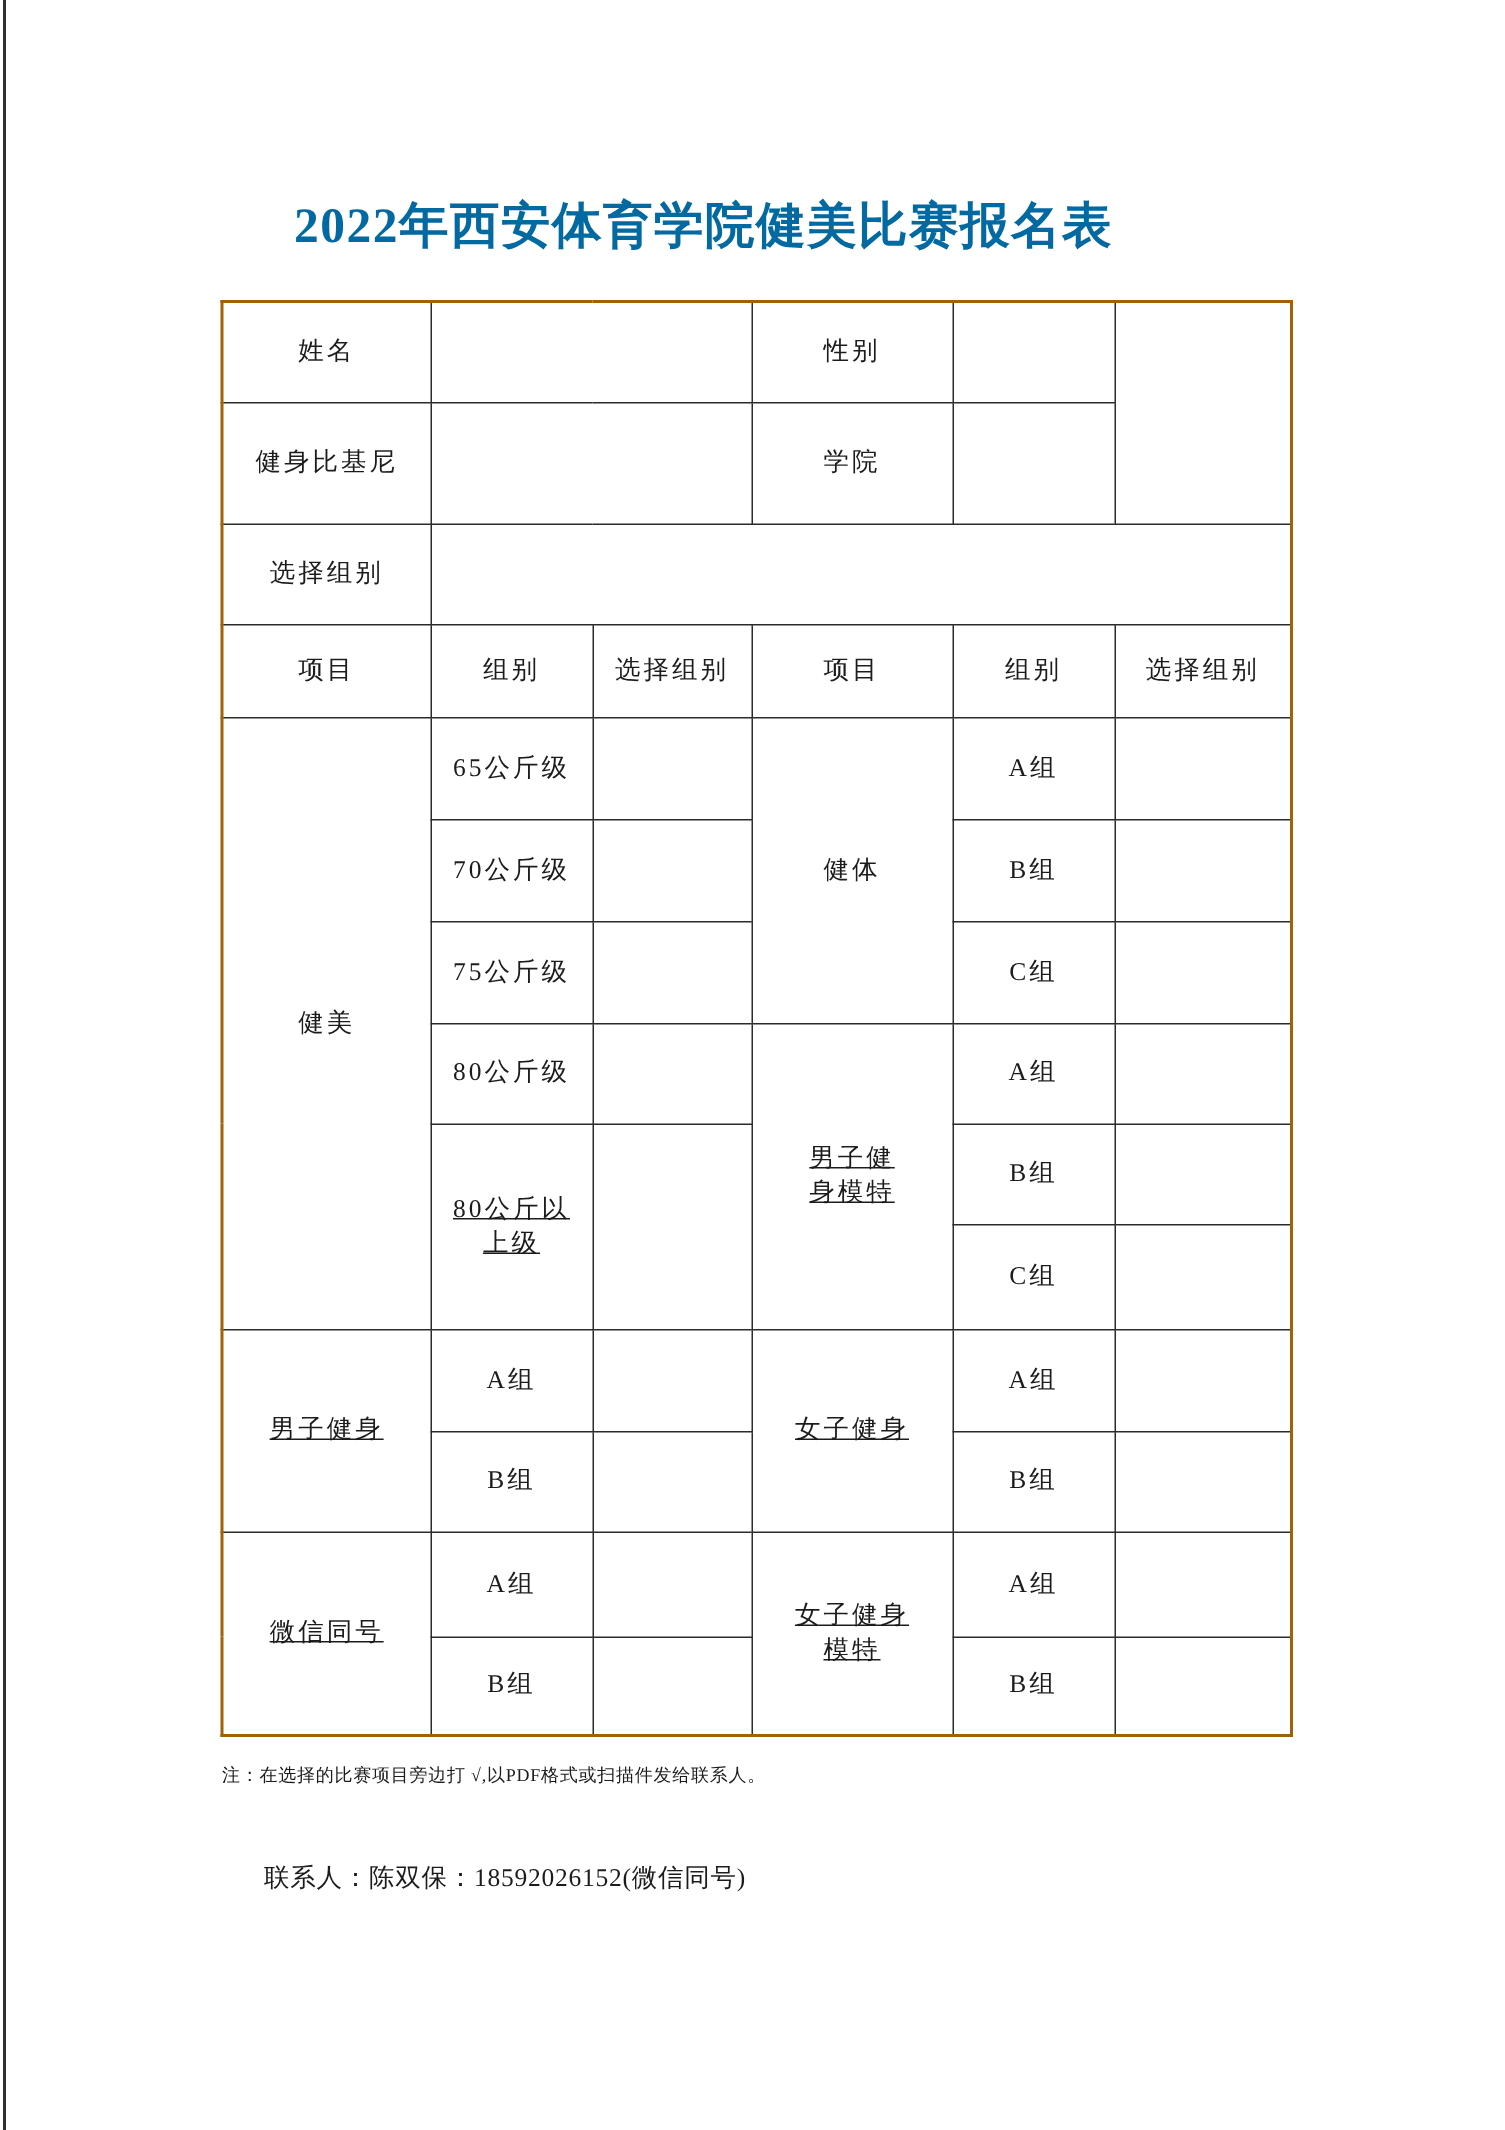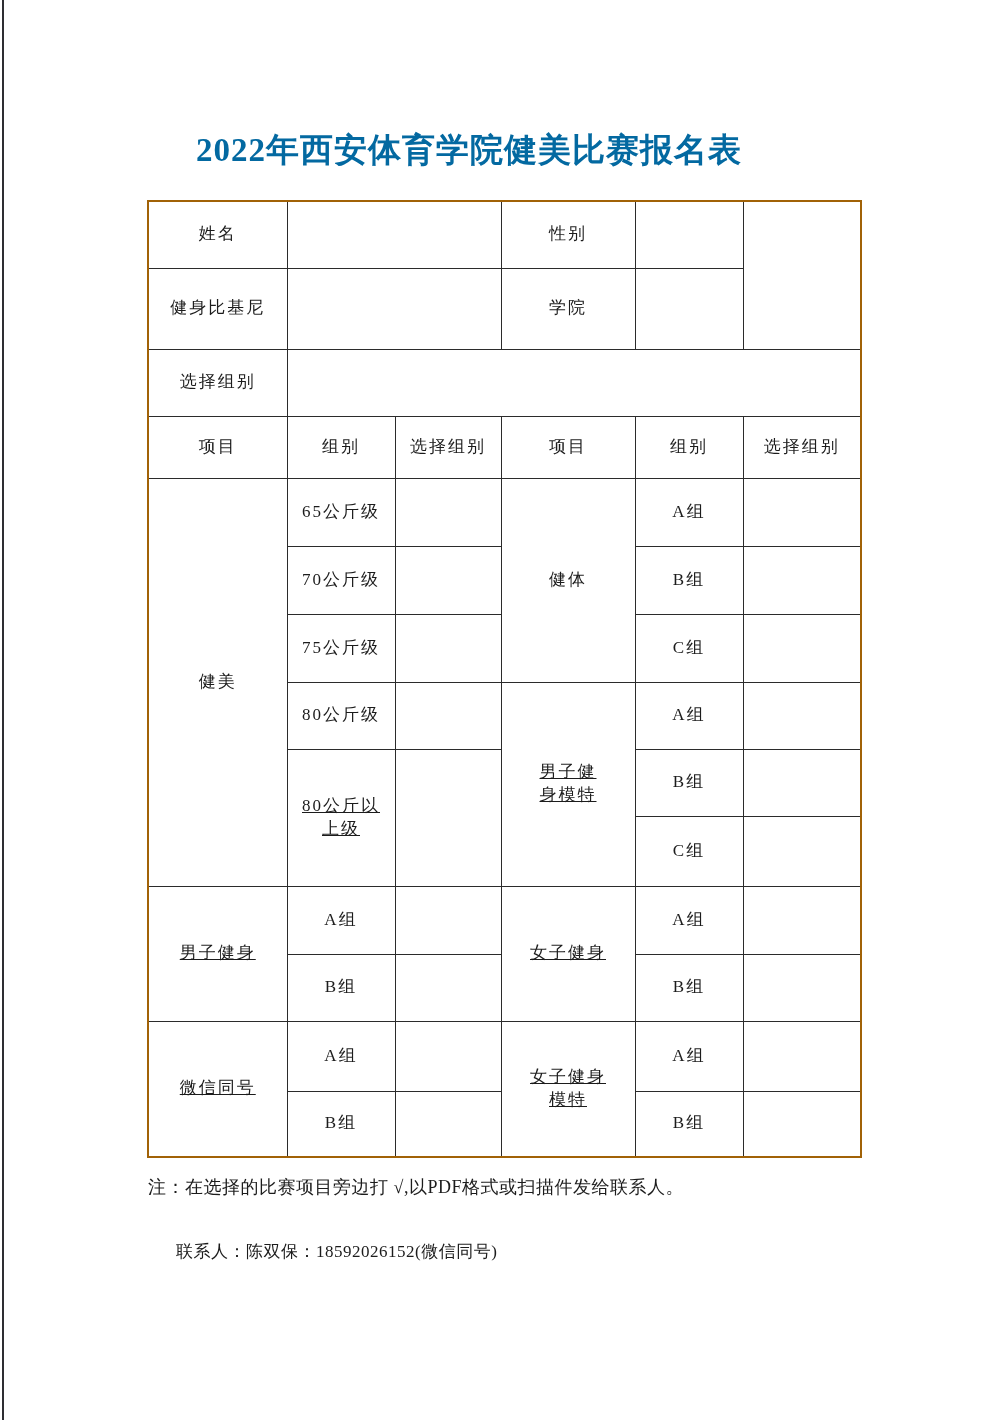--- a/index.html
+++ b/index.html
@@ -30,21 +30,21 @@
   td.hdr{letter-spacing:3px;margin-top:32px;}
   td.va-top{vertical-align:top;padding-top:23px;text-decoration:underline;}
   td.two-line{white-space:pre-line;text-decoration:underline;}
   td.ln57{line-height:57px;}
   td.ln62{line-height:62px;}
   td.ln63{line-height:63px;}
   tr.h67{height:67px;} tr.h81{height:81px;} tr.h62{height:62px;}
   tr.h68{height:68px;} tr.h70{height:70px;} tr.h66{height:66px;}
   .note{
     position:absolute;left:148px;top:1175px;width:760px;
-    font-size:18px;letter-spacing:0.5px;white-space:nowrap;
+    font-size:12px;letter-spacing:0.5px;white-space:nowrap;
   }
   .contact{
     position:absolute;left:148px;top:1240px;width:700px;
     font-size:17px;letter-spacing:0.5px;white-space:nowrap;margin-left:28px;
   }
 </style>
 </head>
 <body>
 
 <div class="edge-line"></div>

